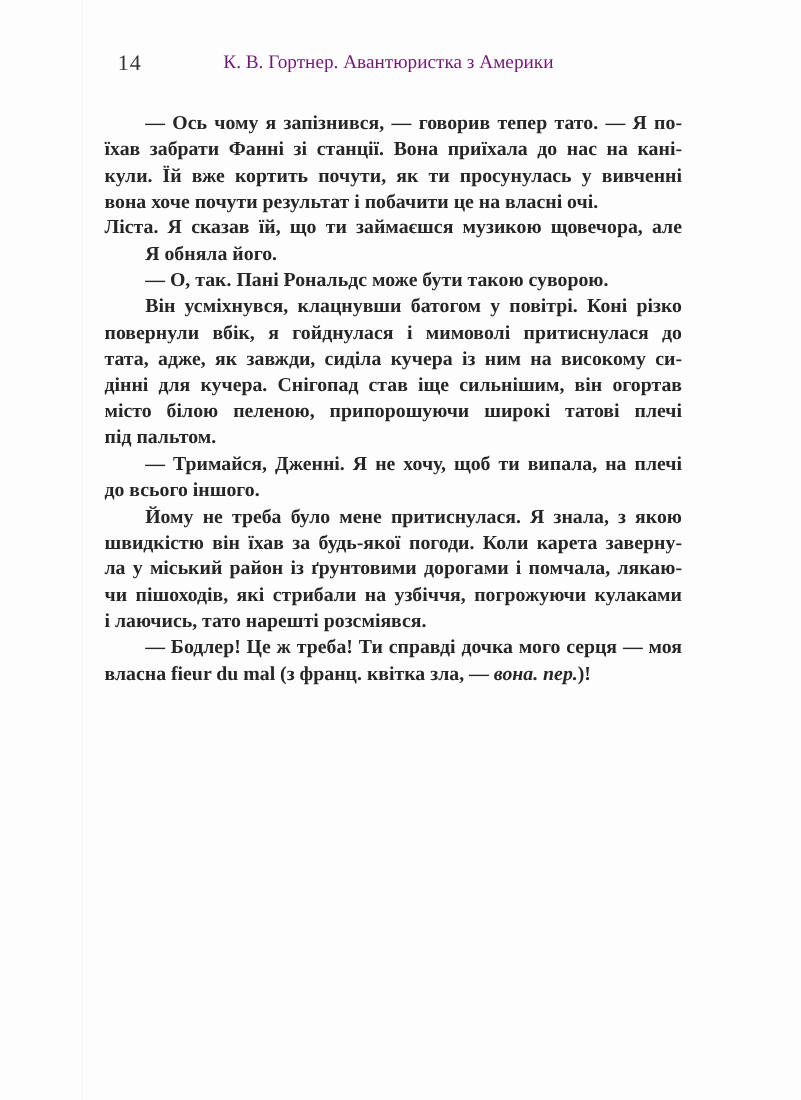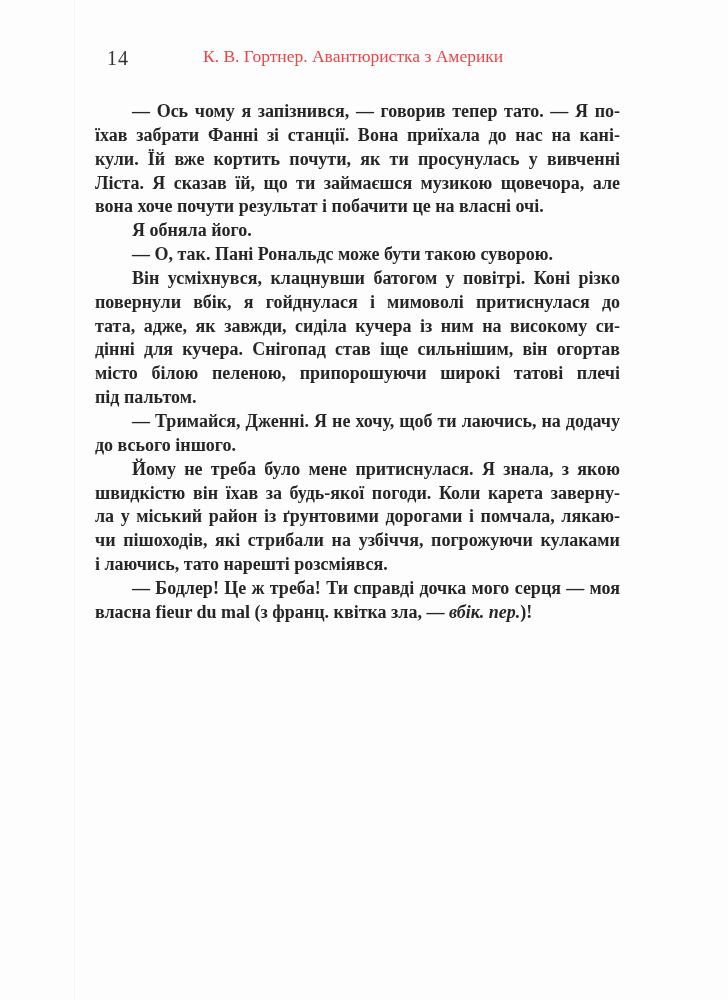--- a/index.html
+++ b/index.html
@@ -40,21 +40,21 @@
     font-size: 20px;
     font-weight: 400;
     letter-spacing: 1px;
     color: #333333;
   }
   .runhead {
     position: absolute;
     left: 203px;
     top: 0;
     font-size: 17.5px;
-    color: #ef4444;
+    color: #701a75;
     white-space: nowrap;
   }
   .textblock {
     position: absolute;
     left: 95px;
     top: 100px;
     width: 525px;
     font-size: 18px;
     line-height: 23.85px;
   }
@@ -78,46 +78,46 @@
   <header class="header">
     <span class="pagenum">14</span>
     <span class="runhead">К. В. Гортнер. Авантюристка з Америки</span>
   </header>
 
   <main class="textblock">
       <div class="para">
         <div class="line first"><span>— Ось чому я запізнився, — говорив тепер тато. — Я по-</span></div>
         <div class="line"><span>їхав забрати Фанні зі станції. Вона приїхала до нас на кані-</span></div>
         <div class="line"><span>кули. Їй вже кортить почути, як ти просунулась у вивченні</span></div>
+        <div class="line final"><span>вона хоче почути результат і побачити це на власні очі.</span></div>
         <div class="line"><span>Ліста. Я сказав їй, що ти займаєшся музикою щовечора, але</span></div>
-        <div class="line final"><span>вона хоче почути результат і побачити це на власні очі.</span></div>
       </div>
       <div class="para">
         <div class="line first final"><span>Я обняла його.</span></div>
       </div>
       <div class="para">
         <div class="line first final"><span>— О, так. Пані Рональдс може бути такою суворою.</span></div>
       </div>
       <div class="para">
         <div class="line first"><span>Він усміхнувся, клацнувши батогом у повітрі. Коні різко</span></div>
         <div class="line"><span>повернули вбік, я гойднулася і мимоволі притиснулася до</span></div>
         <div class="line"><span>тата, адже, як завжди, сиділа кучера із ним на високому си-</span></div>
         <div class="line"><span>дінні для кучера. Снігопад став іще сильнішим, він огортав</span></div>
         <div class="line"><span>місто білою пеленою, припорошуючи широкі татові плечі</span></div>
         <div class="line final"><span>під пальтом.</span></div>
       </div>
       <div class="para">
-        <div class="line first"><span>— Тримайся, Дженні. Я не хочу, щоб ти лаючись, на додачу</span></div>
+        <div class="line first"><span>— Тримайся, Дженні. Я не хочу, щоб ти випала, на плечі</span></div>
         <div class="line final"><span>до всього іншого.</span></div>
       </div>
       <div class="para">
         <div class="line first"><span>Йому не треба було мене притиснулася. Я знала, з якою</span></div>
         <div class="line"><span>швидкістю він їхав за будь-якої погоди. Коли карета заверну-</span></div>
         <div class="line"><span>ла у міський район із ґрунтовими дорогами і помчала, лякаю-</span></div>
         <div class="line"><span>чи пішоходів, які стрибали на узбіччя, погрожуючи кулаками</span></div>
         <div class="line final"><span>і лаючись, тато нарешті розсміявся.</span></div>
       </div>
       <div class="para">
         <div class="line first"><span>— Бодлер! Це ж треба! Ти справді дочка мого серця — моя</span></div>
-        <div class="line final"><span>власна fieur du mal (з франц. квітка зла, — </span><span class="it">вбік. пер.</span><span>)!</span></div>
+        <div class="line final"><span>власна fieur du mal (з франц. квітка зла, — </span><span class="it">вона. пер.</span><span>)!</span></div>
       </div>
     </main>
 </div>
 
 </body></html>

